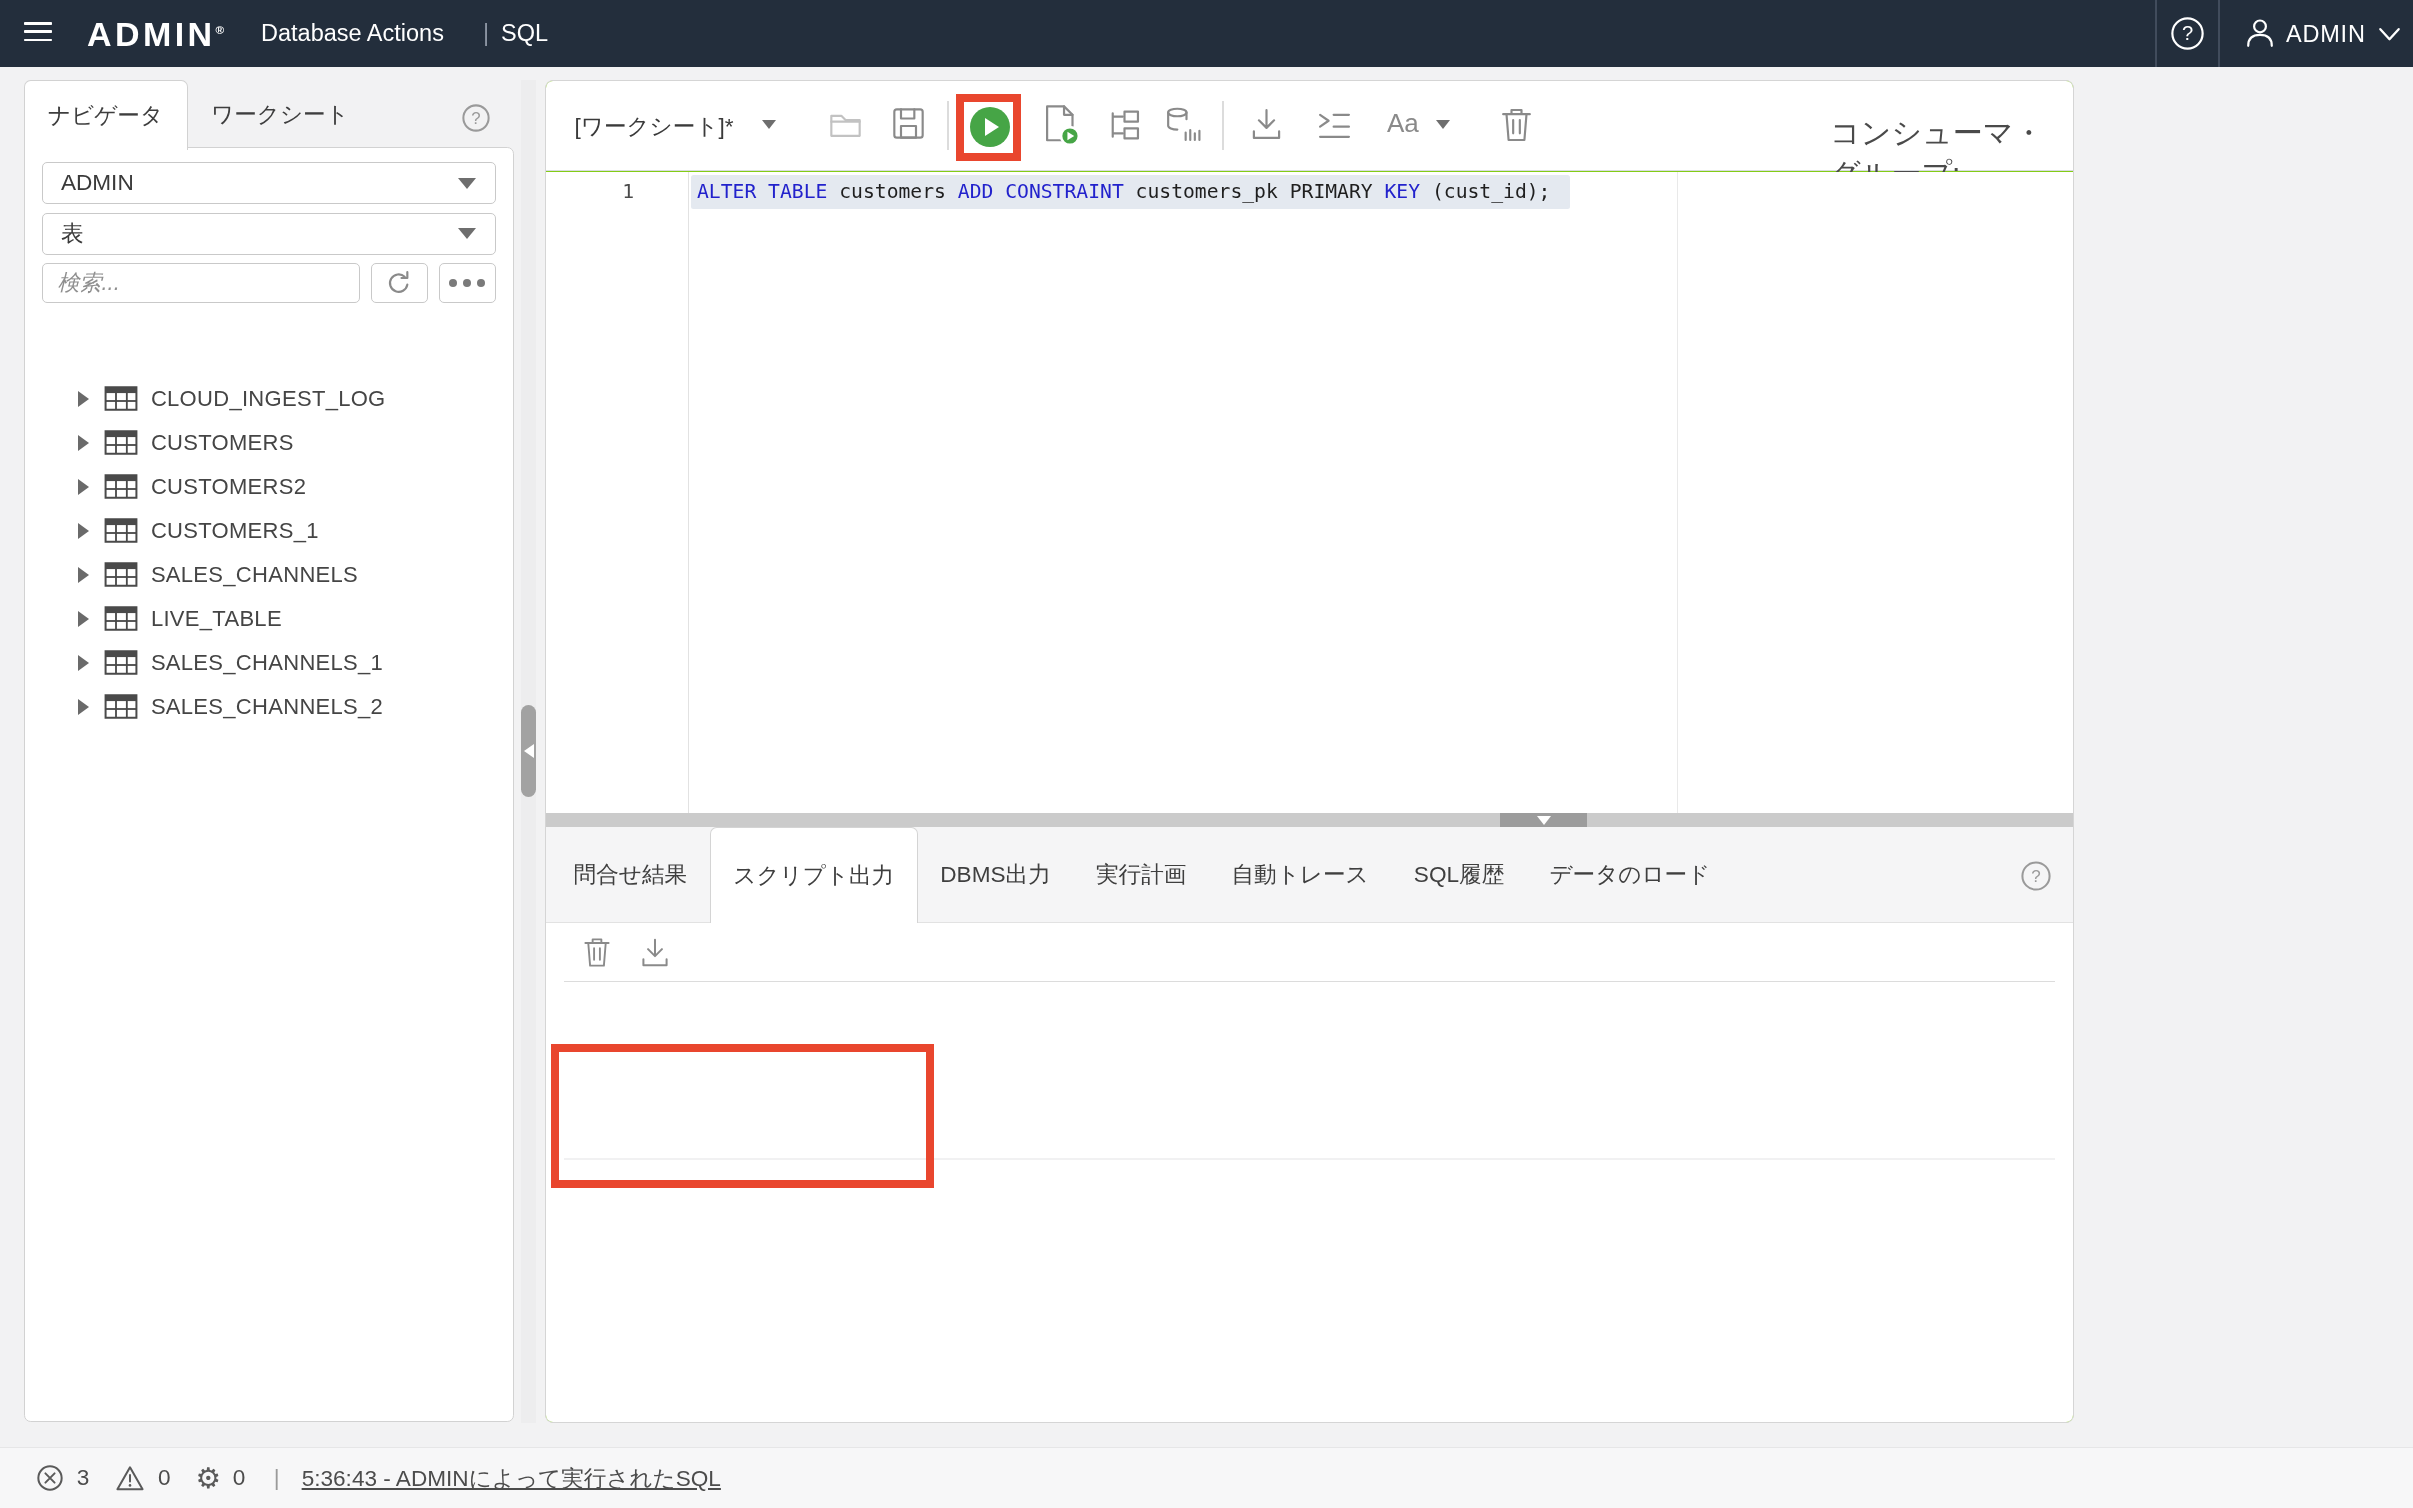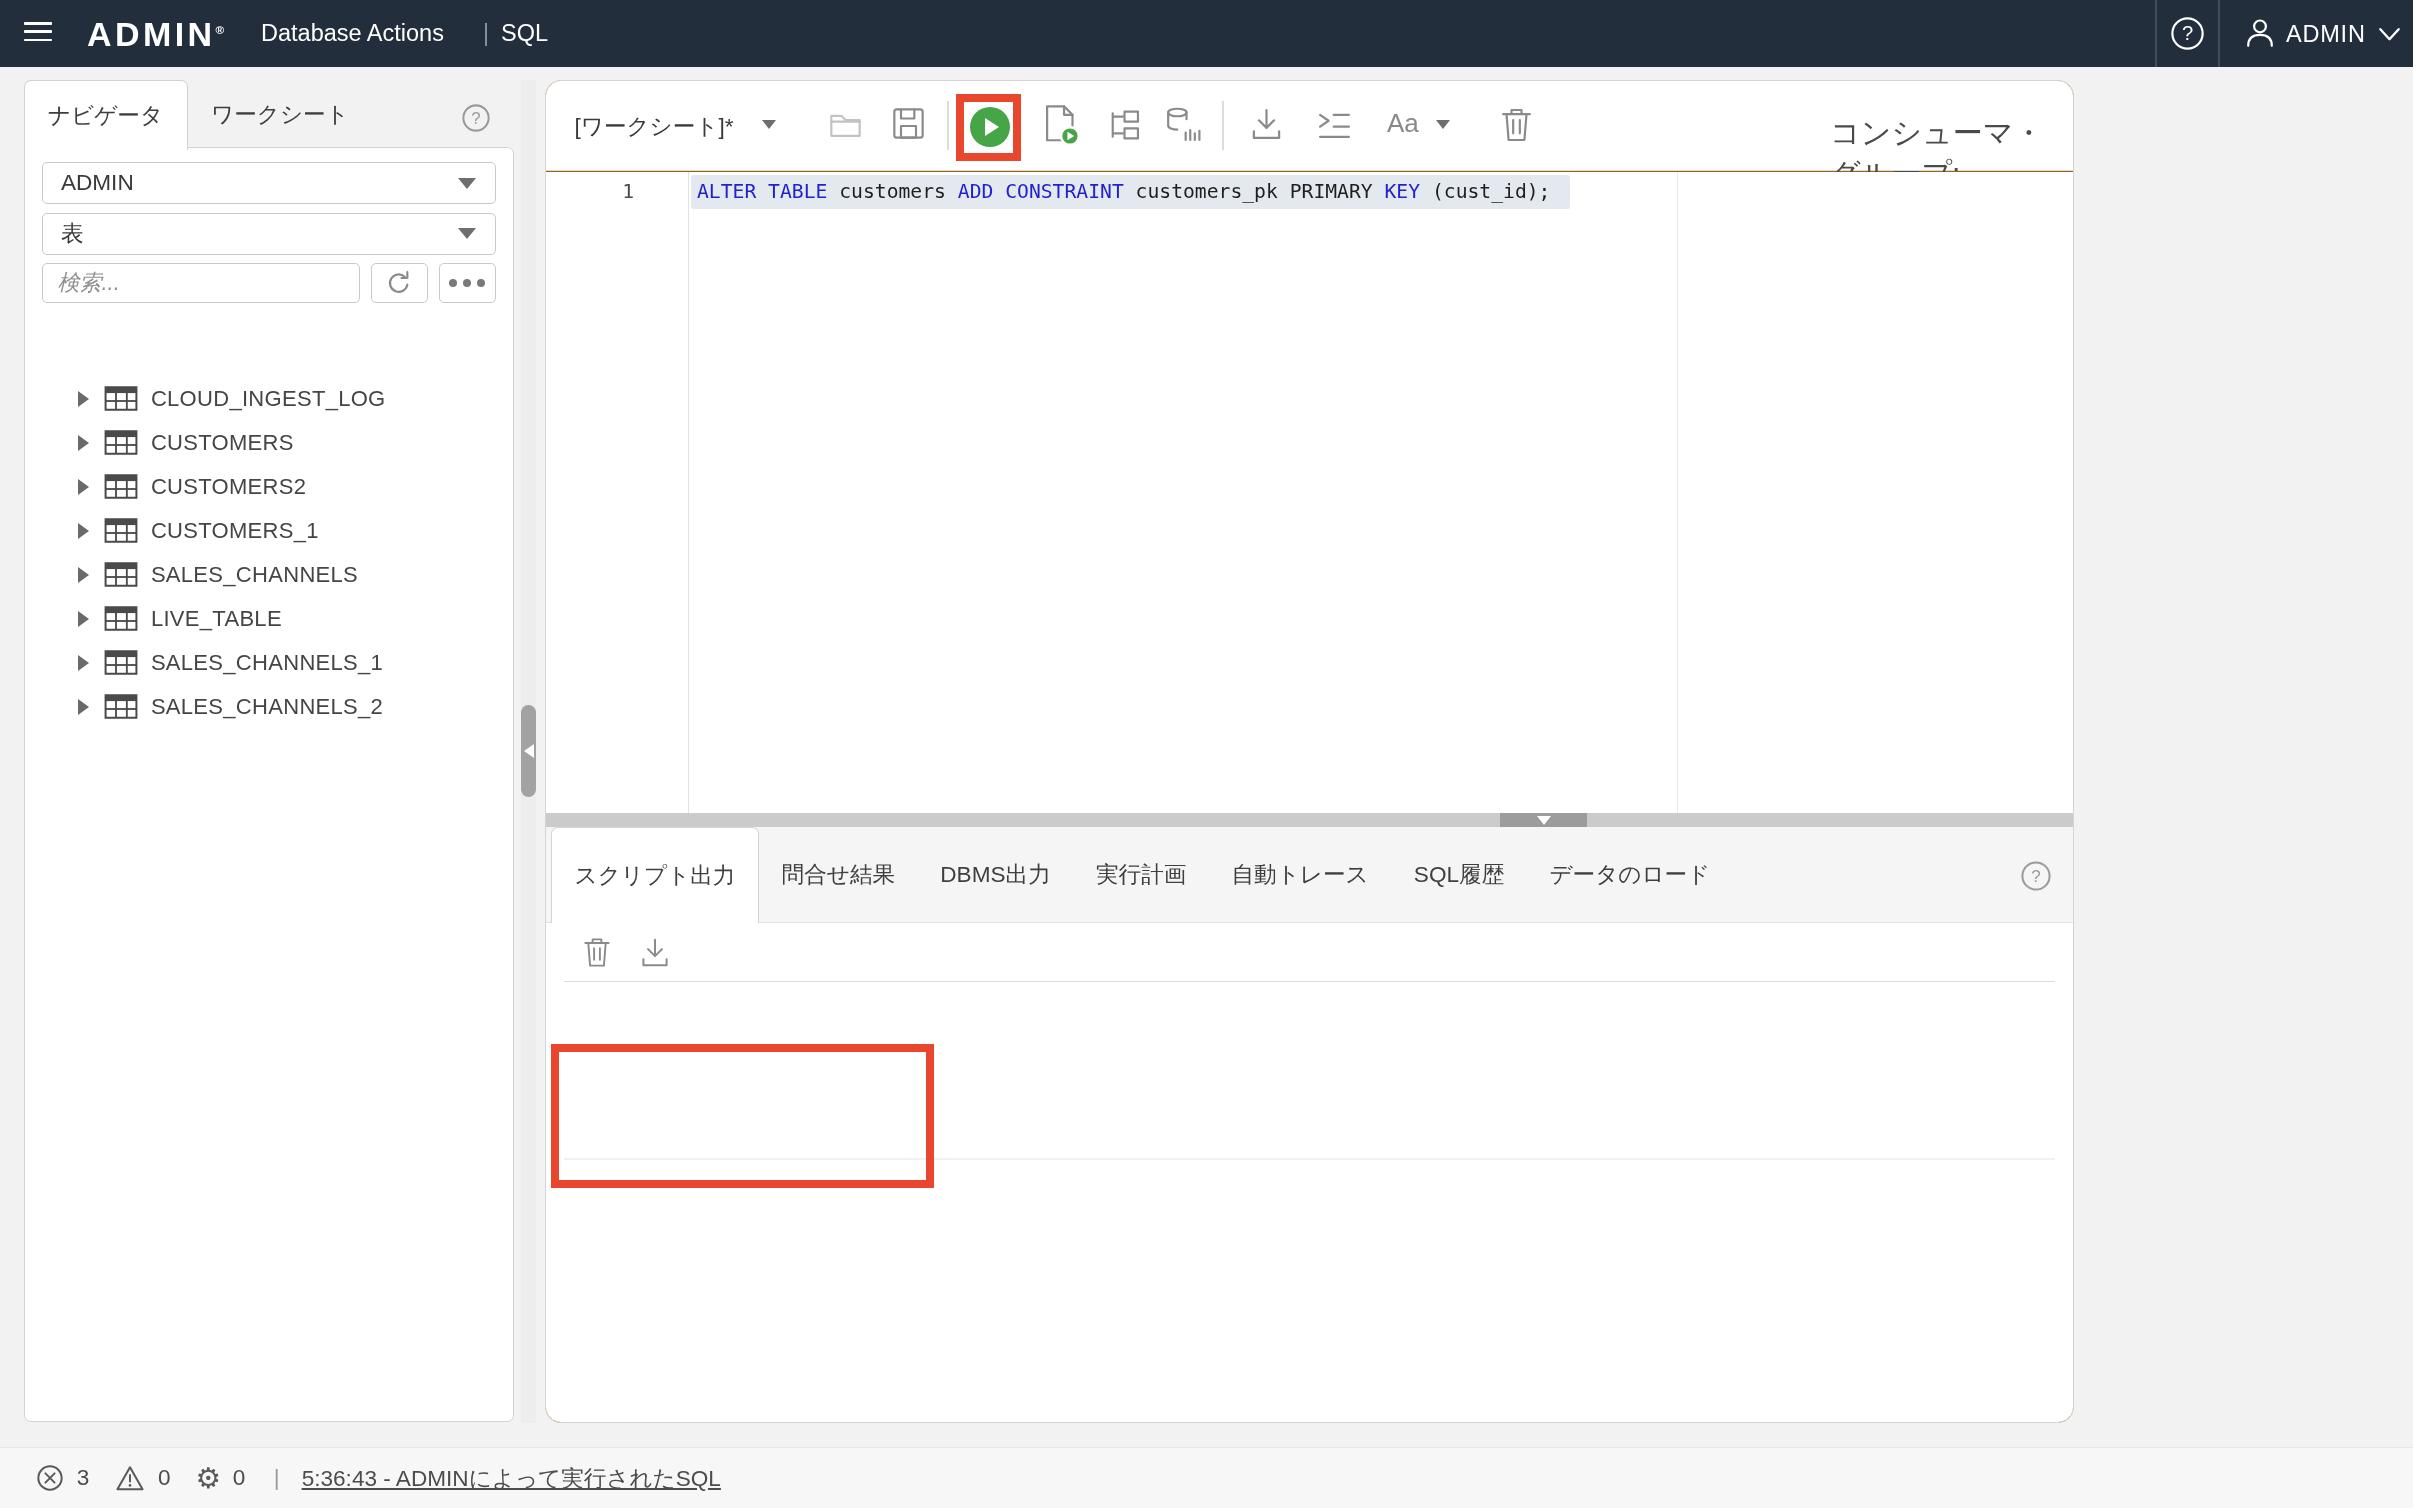--- a/index.html
+++ b/index.html
@@ -44,21 +44,21 @@
   .tri-right{width:0;height:0;border-top:8.4px solid transparent;border-bottom:8.4px solid transparent;border-left:11.7px solid #6a6a6a;}
   .trow .tbl-ic{margin-left:15px;margin-right:13.4px;}
   .trow .lbl{font-size:22px;color:#454545;letter-spacing:0.3px;}
 
   
   .vtrack{position:absolute;left:521px;top:80px;width:15px;height:1343px;background:#ededee;}
   .vthumb{position:absolute;left:0;top:625px;width:15px;height:92px;background:#a2a2a2;border-radius:7.5px;display:flex;align-items:center;justify-content:center;cursor:col-resize;}
   .tri-left{width:0;height:0;border-top:7.5px solid transparent;border-bottom:7.5px solid transparent;border-right:10px solid #fff;}
 
   
-  .right-card{position:absolute;left:545px;top:80px;width:1529px;height:1343px;background:#a16207;border:0.8px solid #d5d5d5;border-radius:16px;box-sizing:border-box;overflow:hidden;}
+  .right-card{position:absolute;left:545px;top:80px;width:1529px;height:1343px;background:#84cc16;border:0.8px solid #d5d5d5;border-radius:8px;box-sizing:border-box;overflow:hidden;}
   .ws-toolbar{position:absolute;left:0;top:0;right:0;height:89px;border-bottom:1.7px solid #d9dcdf;background:#fff;}
   .ws-label{position:absolute;left:28.5px;top:30px;font-size:22.6px;color:#3a3a3a;cursor:pointer;}
   .ws-caret{position:absolute;left:216px;top:39px;}
   .tb-ic{position:absolute;cursor:pointer;}
   .tb-sep{position:absolute;top:20px;width:1.7px;height:49px;background:#dcdcdc;}
   .annot-run{position:absolute;left:410px;top:13.4px;width:65px;height:67px;border:8.4px solid #e9462e;box-sizing:border-box;pointer-events:none;z-index:5;}
   .run-btn{position:absolute;left:424px;top:26px;width:40px;height:40px;border-radius:50%;background:#46a546;display:flex;align-items:center;justify-content:center;cursor:pointer;}
   .run-btn i{width:0;height:0;border-top:9.2px solid transparent;border-bottom:9.2px solid transparent;border-left:14.2px solid #fff;margin-left:4.2px;}
   .aa-label{position:absolute;left:841px;top:27px;font-size:26px;color:#8a8a8a;cursor:pointer;text-align:center;}
   .aa-caret{position:absolute;left:890px;top:39px;}
@@ -371,22 +371,22 @@
       <div class="code-line"><span class="tok-kw">ALTER TABLE </span><span class="tok-id">customers </span><span class="tok-kw">ADD </span><span class="tok-kw">CONSTRAINT </span><span class="tok-id">customers_pk </span><span class="tok-id">PRIMARY </span><span class="tok-kw">KEY </span><span class="tok-id">(cust_id);</span></div>
     </div>
 
     <div class="hsplit">
       <div class="hsplit-handle">
           <i></i>
         </div>
     </div>
 
     <div class="otabs">
+      <div class="otab">問合せ結果</div>
       <div class="otab active">スクリプト出力</div>
-      <div class="otab">問合せ結果</div>
       <div class="otab">DBMS出力</div>
       <div class="otab">実行計画</div>
       <div class="otab">自動トレース</div>
       <div class="otab">SQL履歴</div>
       <div class="otab">データのロード</div>
       <div class="otab-help">
         <svg width="34" height="34" viewBox="0 0 40 40">
             <circle cx="20" cy="20" r="16" fill="none" stroke="#9a9a9a" stroke-width="2.4"></circle>
             <text x="20" y="27" text-anchor="middle" font-size="20" fill="#9a9a9a" font-family="Liberation Sans,sans-serif">?</text>
           </svg>

